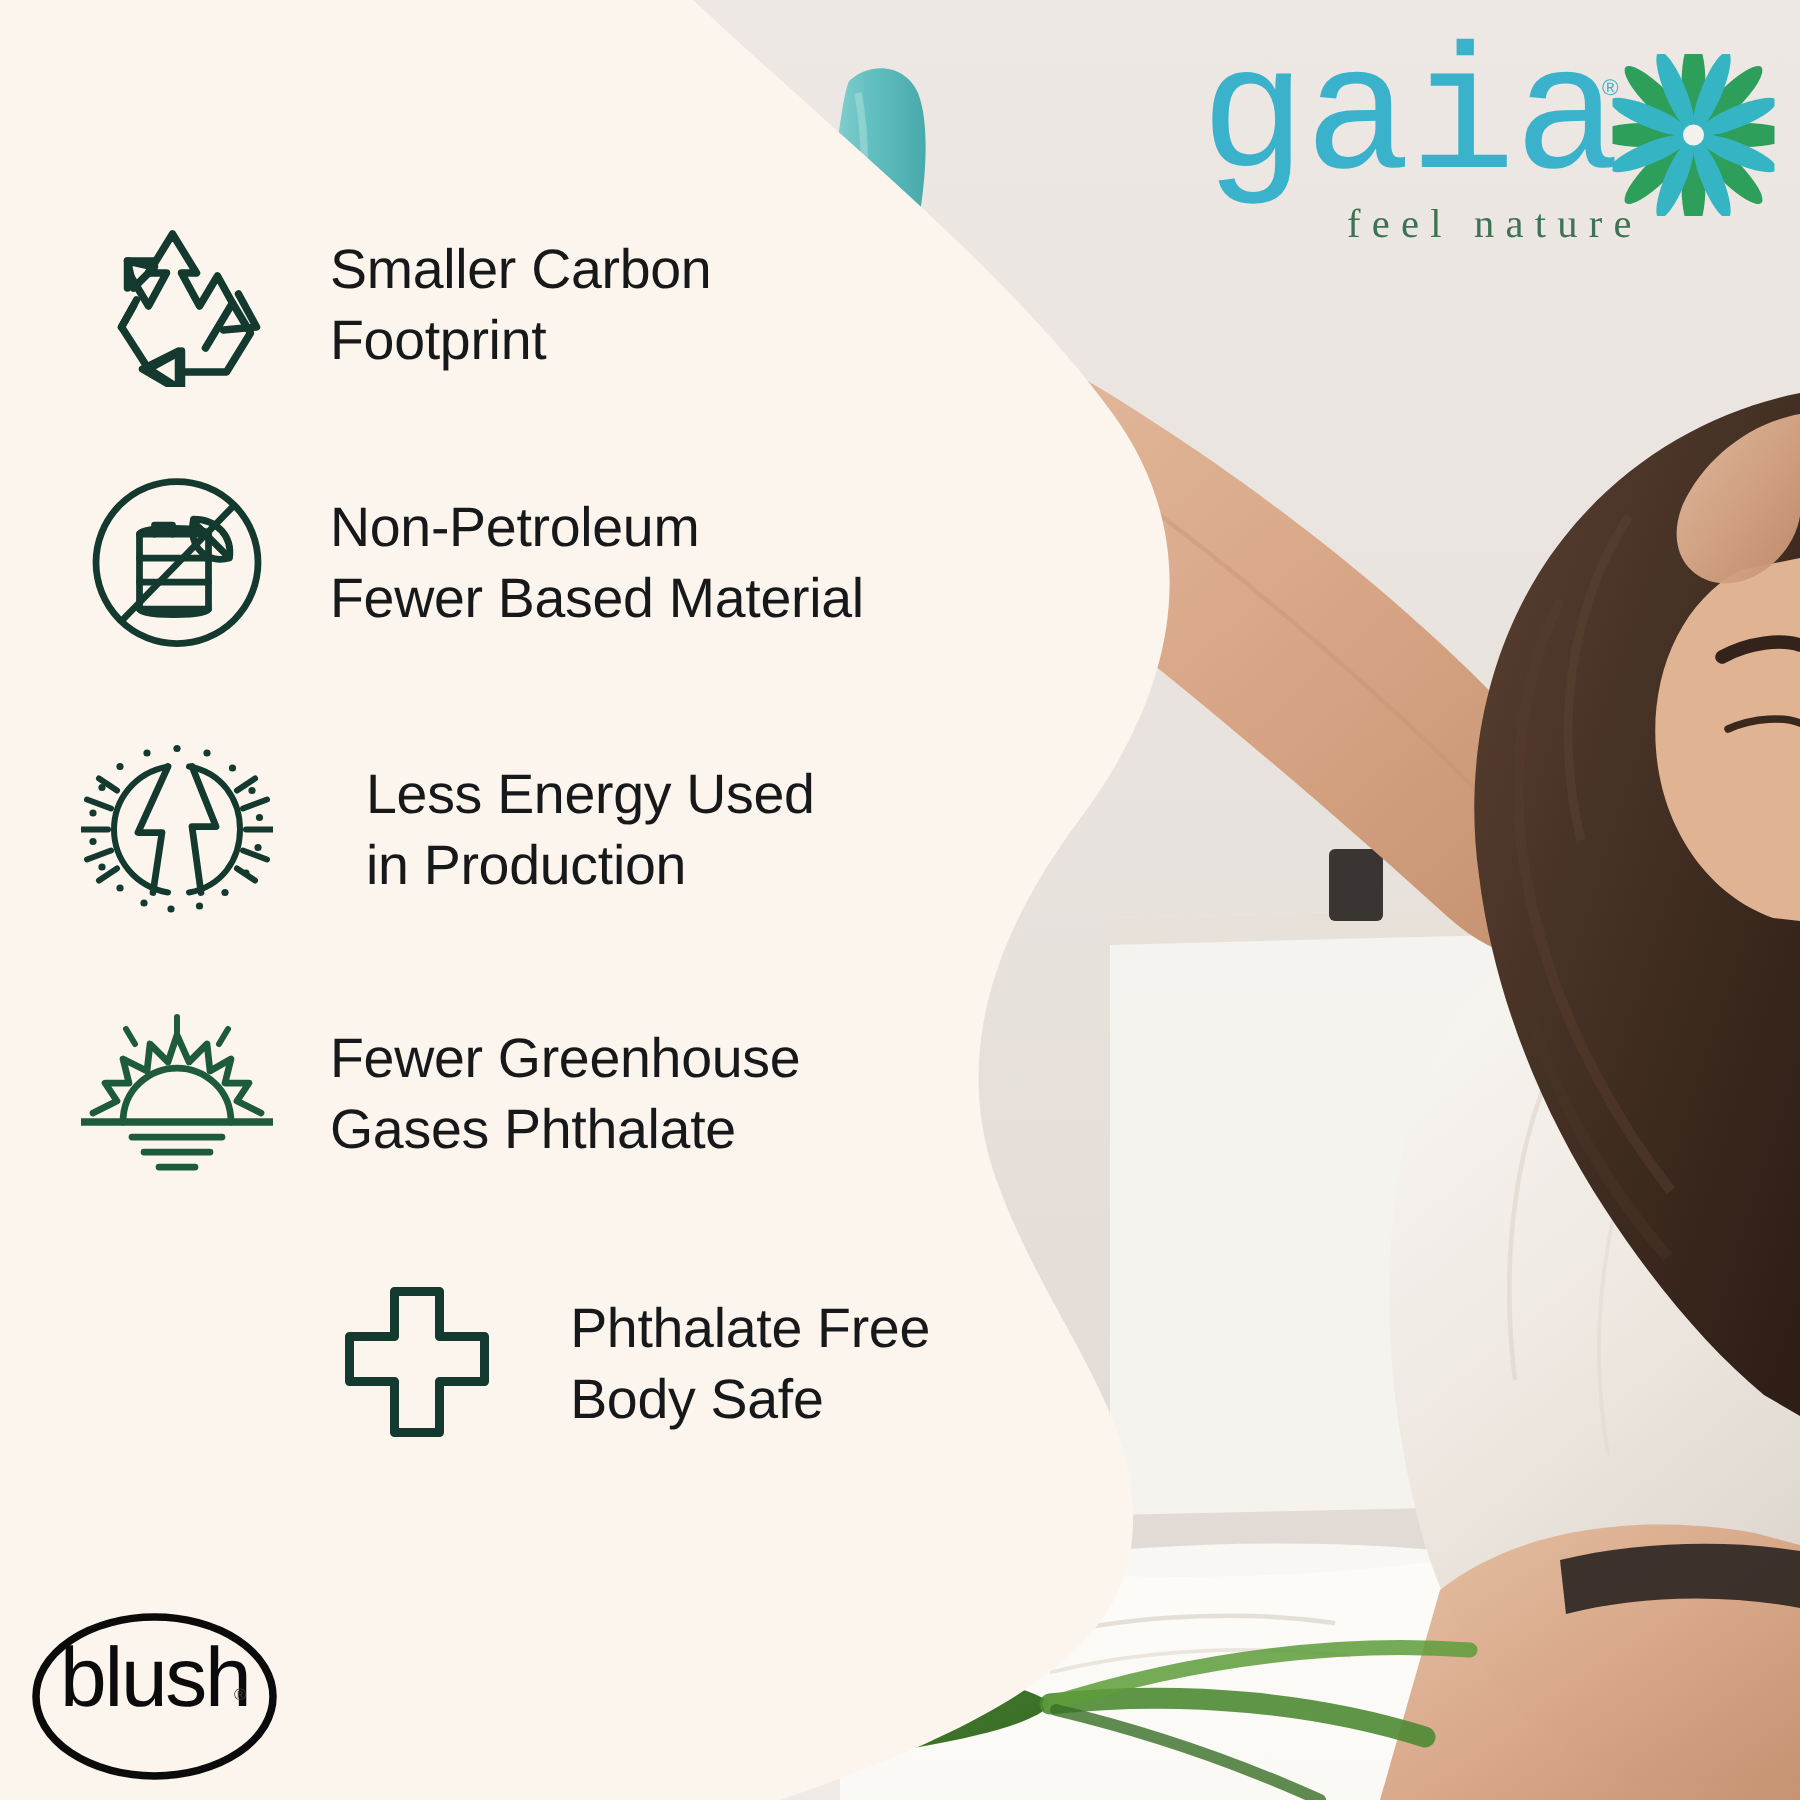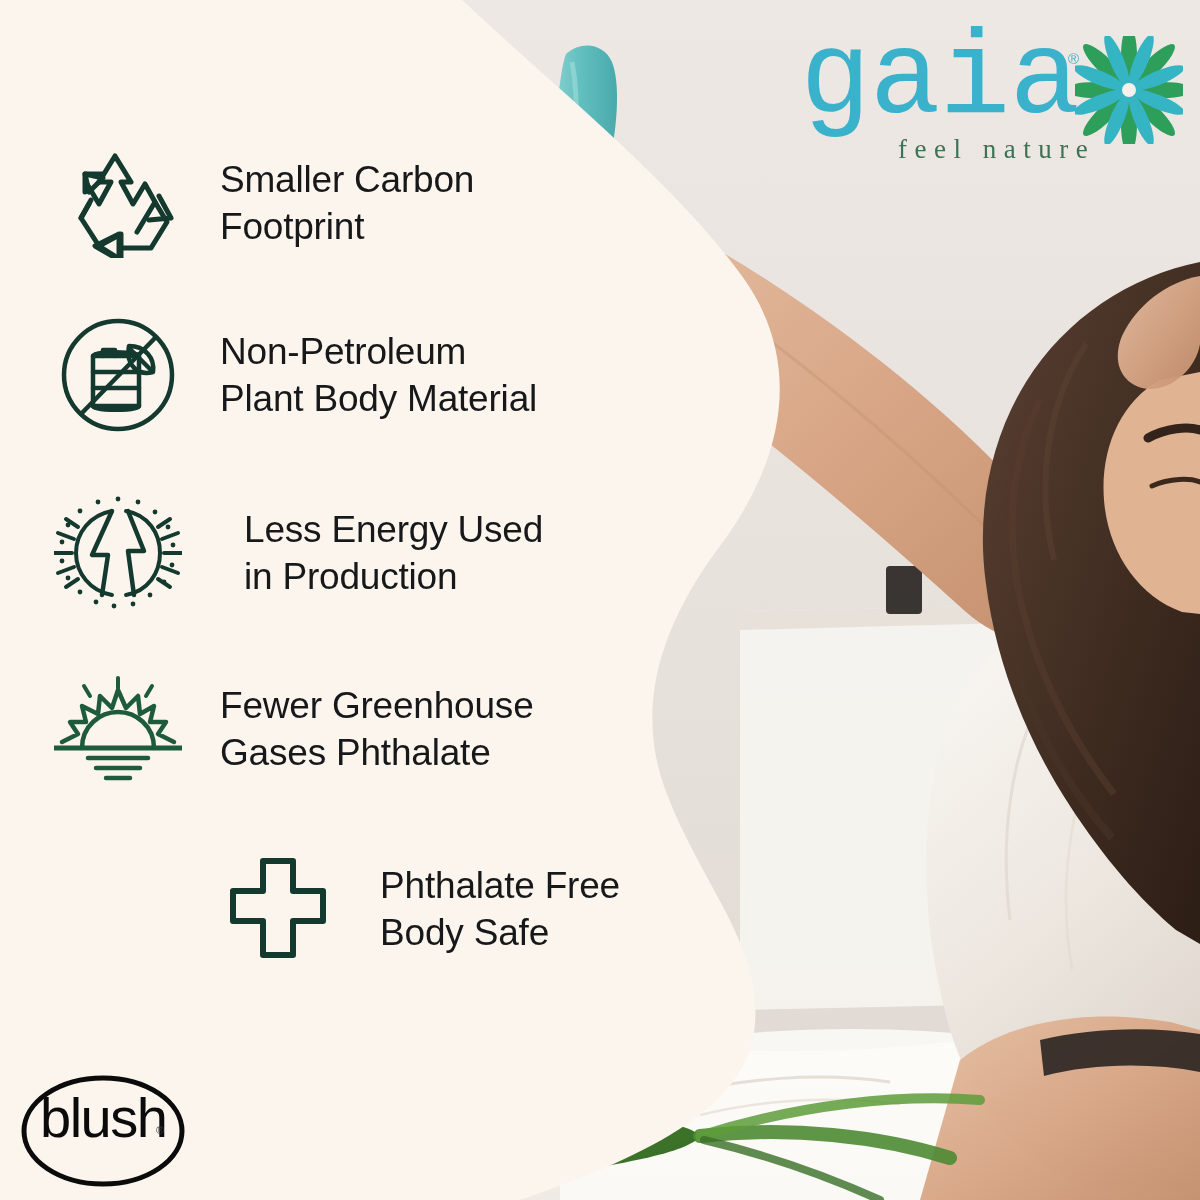--- a/index.html
+++ b/index.html
@@ -328,21 +328,21 @@
           <path d="M34 72 L80 72"></path>
           <path d="M44 40 L44 34 L56 34 L56 40"></path>
 
           <path d="M70 30 C 86 30, 96 42, 94 56 C 80 60, 66 50, 70 30 Z"></path>
           <path d="M70 32 L92 54"></path>
 
           <path d="M22 98 L96 22"></path>
         </svg>
       </div>
       <div class="feature-text">Non-Petroleum
-Plant Body Material</div>
+Fewer Based Material</div>
     </div>
 
     <div class="feature-row row-2">
       <div class="feature-icon">
         <svg width="128" height="120" viewBox="0 0 128 120" fill="none" stroke="#14392E" stroke-width="4" stroke-linejoin="round" stroke-linecap="round">
 
           <path d="M58 18 C 36 22, 22 40, 22 60 C 22 80, 36 98, 58 102"></path>
           <path d="M72 18 C 94 22, 106 40, 106 60 C 106 80, 94 98, 72 102"></path>
 
           <path d="M58 18 L38 62 L54 62 L48 102" stroke-width="4.5"></path>

